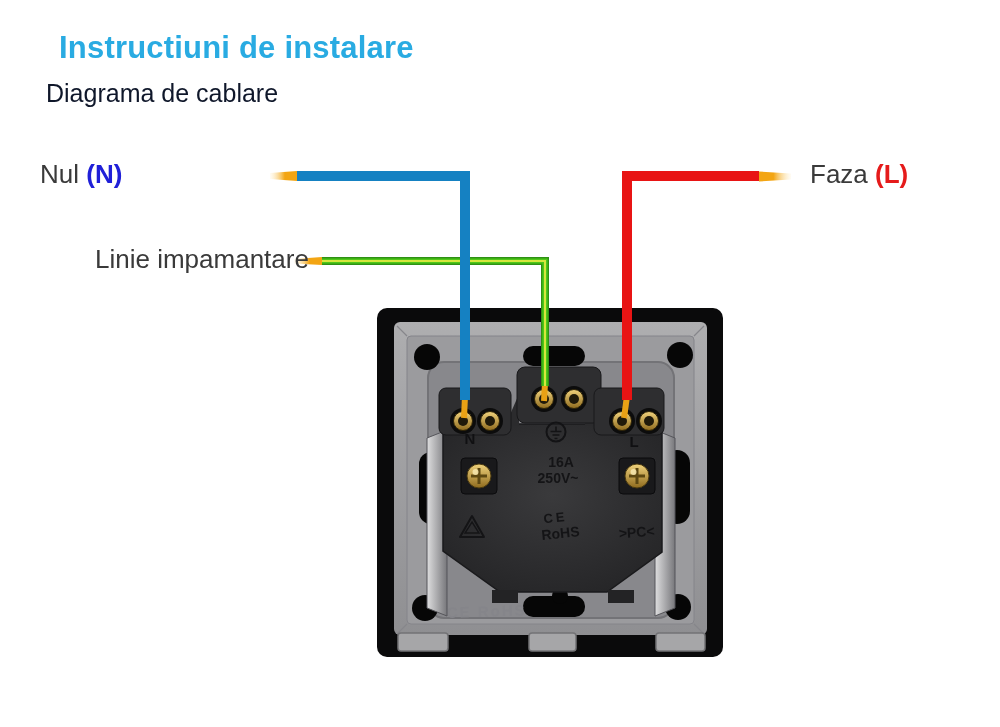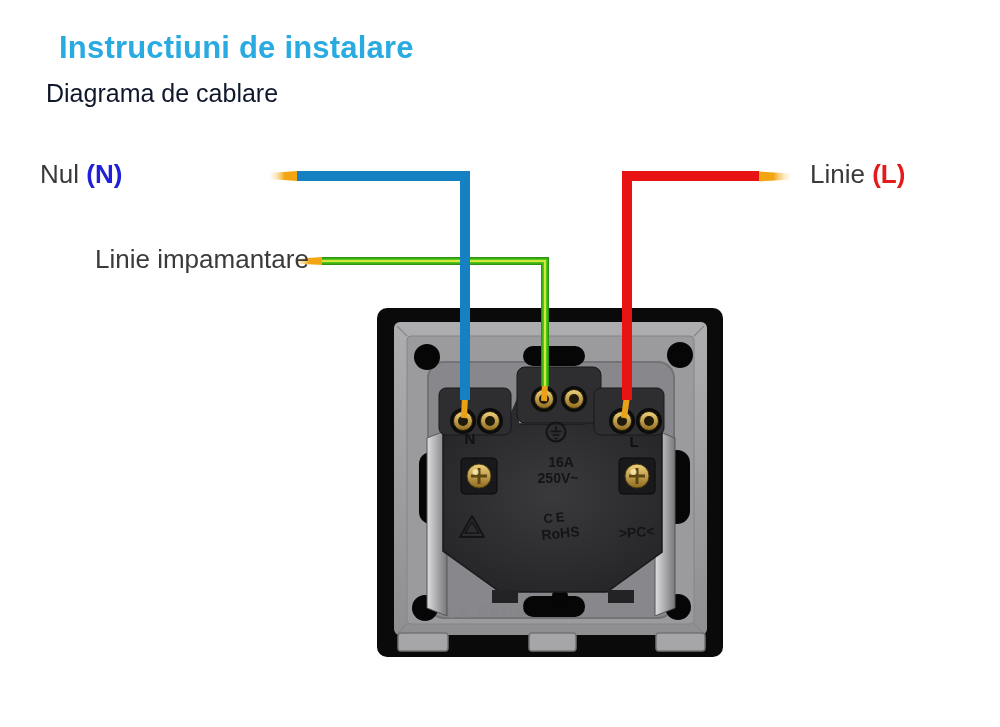--- a/index.html
+++ b/index.html
@@ -205,17 +205,17 @@
   <div class="wire-label lbl-nul">
     <span>Nul</span>
     <span class="code-n">(N)</span>
   </div>
 
   <div class="wire-label lbl-earth">
     <span>Linie impamantare</span>
   </div>
 
   <div class="wire-label lbl-faza">
-    <span>Linie</span>
+    <span>Faza</span>
     <span class="code-l">(L)</span>
   </div>
 
 </div>
 
 </body></html>

